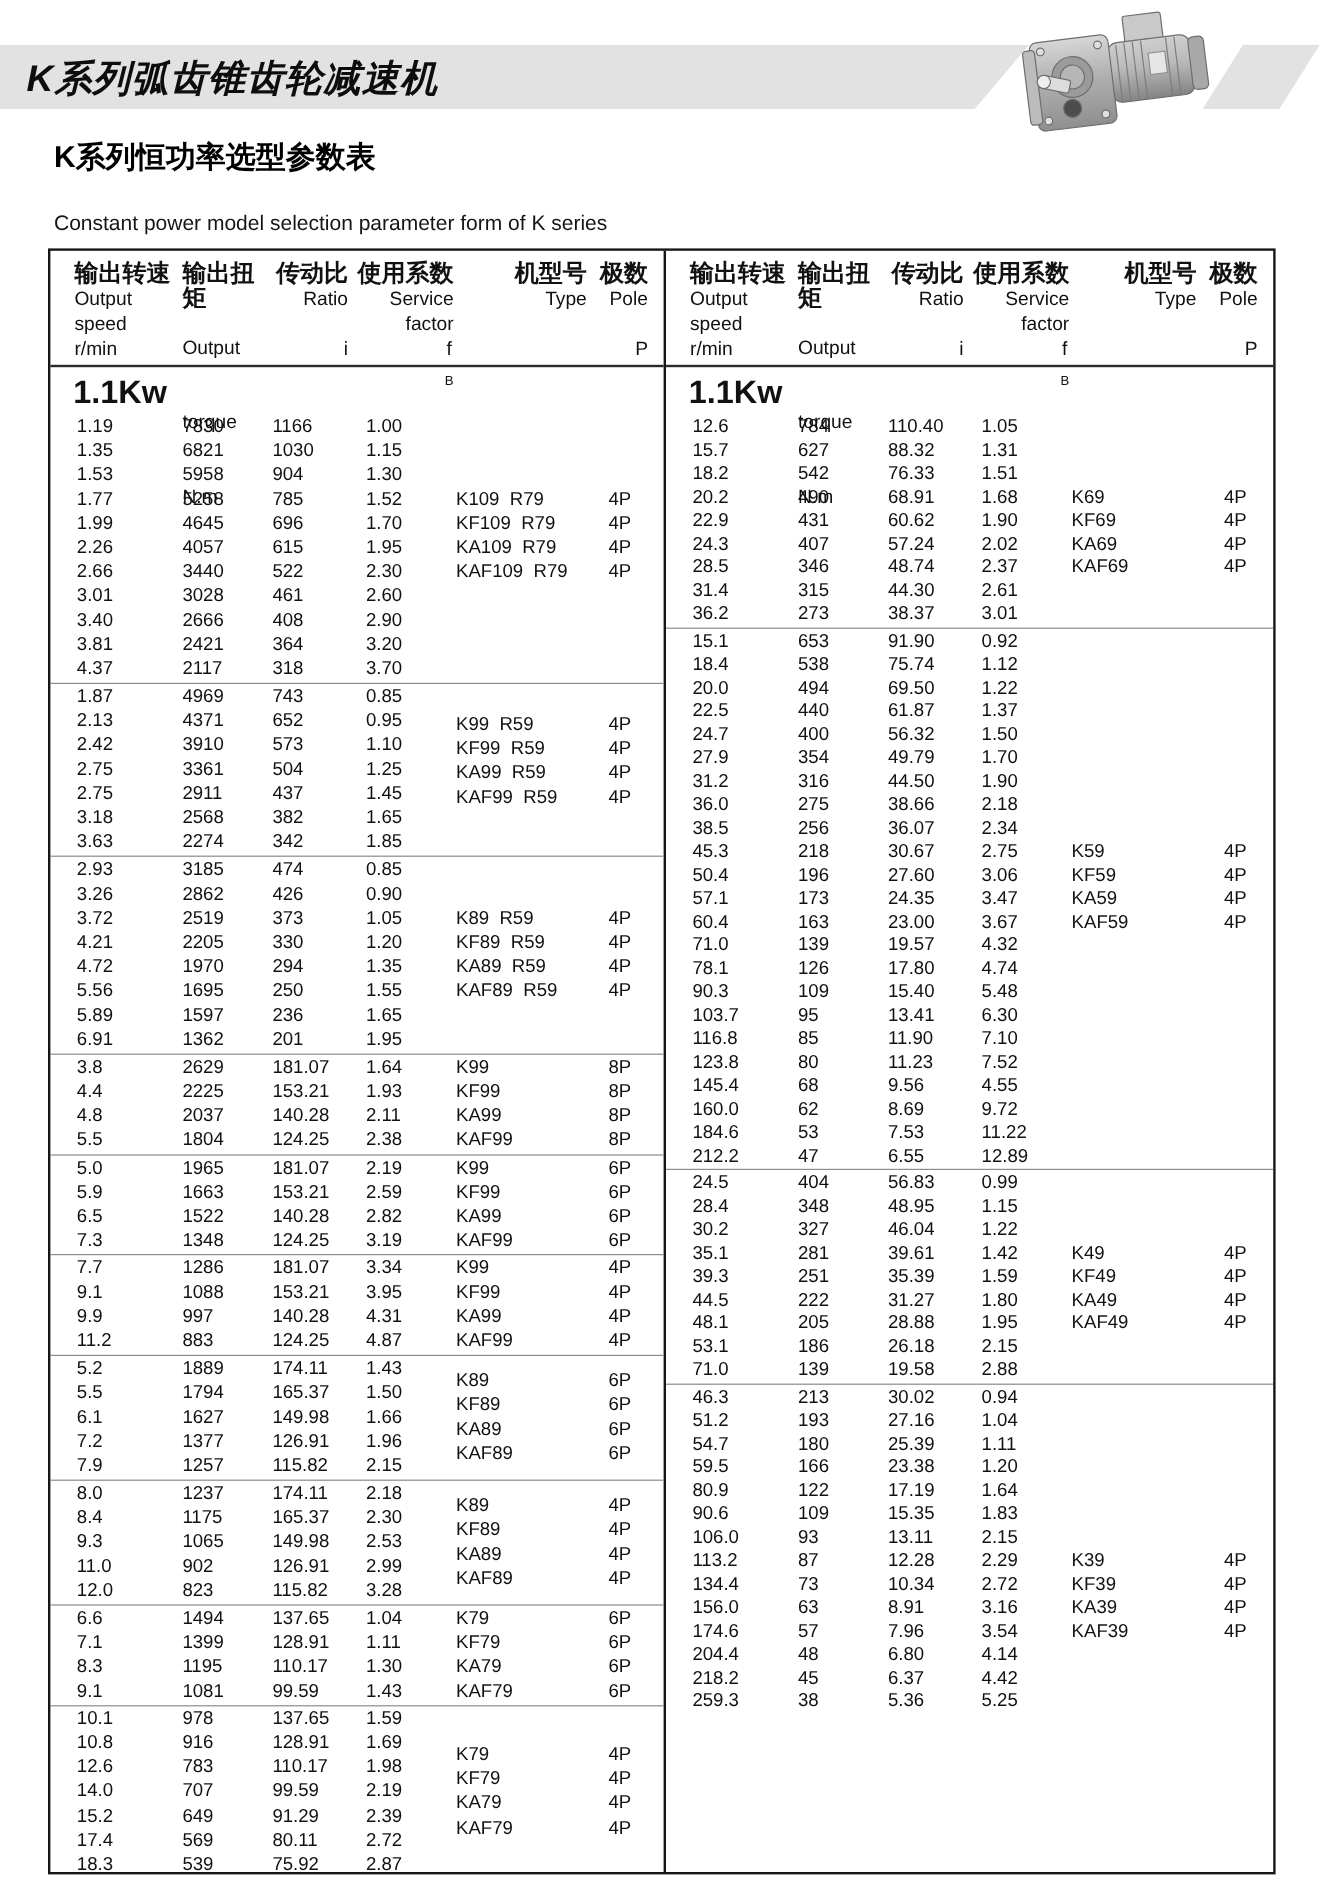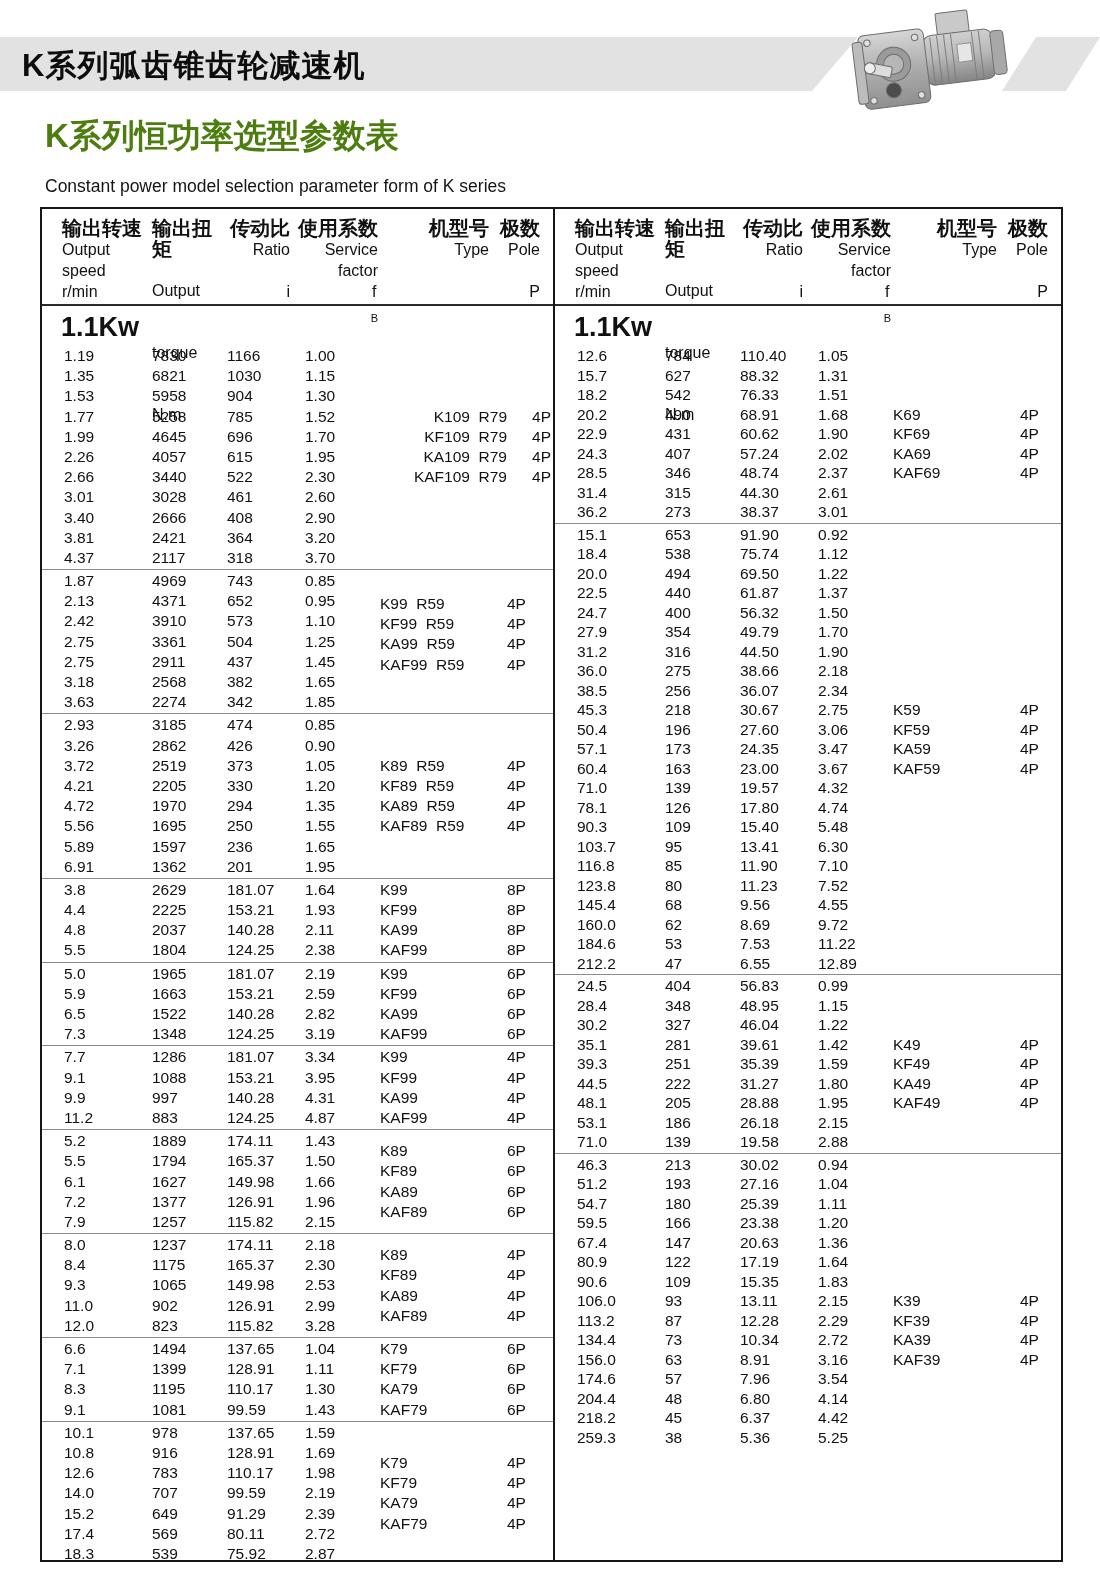--- a/index.html
+++ b/index.html
@@ -14,25 +14,25 @@
     background:#e2e2e2;
     clip-path:polygon(0 0,100% 0,calc(100% - 46px) 100%,0 100%);
   }
   .banner-band-right{
     position:absolute;top:37px;left:1002px;width:98px;height:54px;
     background:#e2e2e2;
     clip-path:polygon(34px 0,100% 0,calc(100% - 34px) 100%,0 100%);
   }
   .banner-title{
     position:absolute;top:45px;left:22px;
-    font-size:31px;font-weight:bold;letter-spacing:1px;color:#0d0d0d;
+    font-size:31px;font-weight:bold;font-style:italic;letter-spacing:1px;color:#0d0d0d;
   }
   .product-img{position:absolute;top:6px;left:845px;width:175px;height:118px;}
   
-  .section-title{position:absolute;top:114px;left:45px;font-size:33px;font-weight:bold;color:#4d7c0f;}
+  .section-title{position:absolute;top:114px;left:45px;font-size:25px;font-weight:bold;color:#000000;}
   .section-subtitle{position:absolute;top:150px;left:45px;font-size:17.5px;color:#151515;margin-top:26px;}
   
   .big-table{
     position:absolute;top:207px;left:40px;width:1023px;height:1355px;
     border:2px solid #161616;box-sizing:border-box;display:flex;
   }
   .panel{box-sizing:border-box;display:flex;flex-direction:column;}
   .panel.left{width:513px;border-right:2px solid #161616;}
   .panel.right{flex:1;}
   .panel-header{
@@ -220,21 +220,21 @@
             <span class="dcell">2421</span>
             <span class="dcell">364</span>
             <span class="dcell">3.20</span>
           </div>
           <div class="drow">
             <span class="dcell">4.37</span>
             <span class="dcell">2117</span>
             <span class="dcell">318</span>
             <span class="dcell">3.70</span>
           </div>
-          <div class="types" style="top: 61.6px; text-align: right;">
+          <div class="types" style="top: 61.6px;">
             <div class="trow">
               <span class="tl">K109  R79</span>
               <span class="tp">4P</span>
             </div>
             <div class="trow">
               <span class="tl">KF109  R79</span>
               <span class="tp">4P</span>
             </div>
             <div class="trow">
               <span class="tl">KA109  R79</span>
@@ -1083,26 +1083,20 @@
             <span class="dcell">25.39</span>
             <span class="dcell">1.11</span>
           </div>
           <div class="drow">
             <span class="dcell">59.5</span>
             <span class="dcell">166</span>
             <span class="dcell">23.38</span>
             <span class="dcell">1.20</span>
           </div>
           <div class="drow">
-            <span class="dcell">67.4</span>
-            <span class="dcell">147</span>
-            <span class="dcell">20.63</span>
-            <span class="dcell">1.36</span>
-          </div>
-          <div class="drow">
             <span class="dcell">80.9</span>
             <span class="dcell">122</span>
             <span class="dcell">17.19</span>
             <span class="dcell">1.64</span>
           </div>
           <div class="drow">
             <span class="dcell">90.6</span>
             <span class="dcell">109</span>
             <span class="dcell">15.35</span>
             <span class="dcell">1.83</span>

